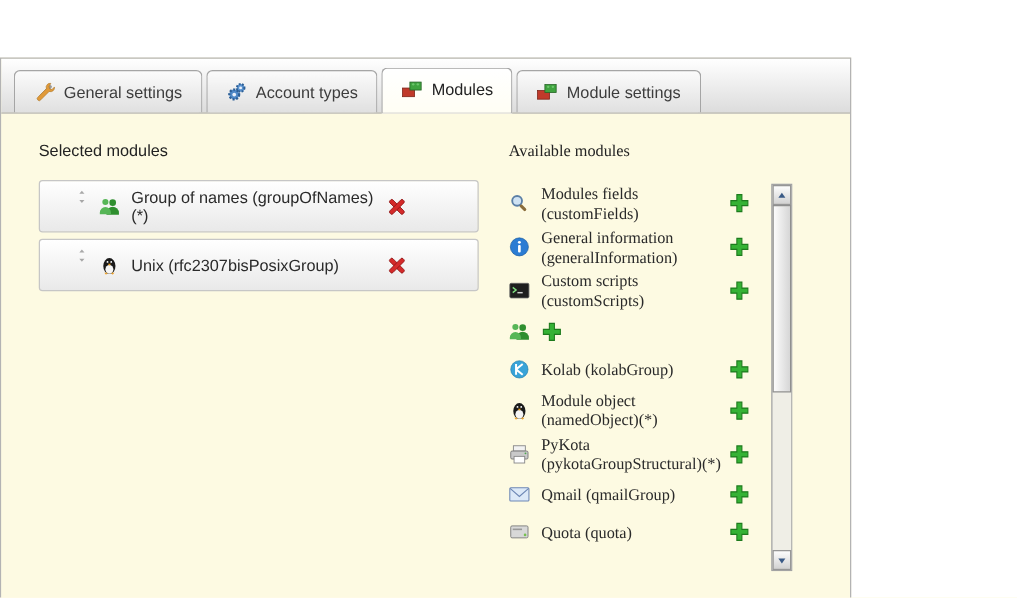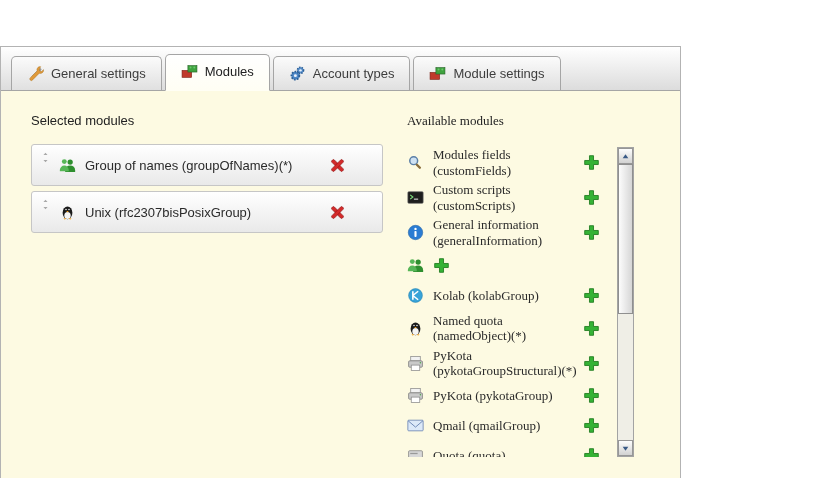--- a/index.html
+++ b/index.html
@@ -17,21 +17,21 @@
   .panel { flex: 1; background: #fdfae2; padding: 0 32px 0 30px; overflow: hidden; }
   .section-header { margin-top: 30px; display: flex; align-items: center; gap: 8px; border-bottom: 1px dotted #a8a8a8; padding: 0 0 7px 10px; }
   .section-title { font-size: 13px; font-weight: bold; color: #111; }
 
   .columns { display: flex; margin-top: 22px; }
   .col-left { width: 352px; flex: 0 0 auto; }
   .col-right { flex: 1; margin-left: 24px; font-family: Liberation Serif, serif; }
   .col-heading { font-size: 13px; color: #222; margin-bottom: 16px; }
 
   
-  .sel-item { height: 42px; display: flex; align-items: center; padding: 0 8px; background: linear-gradient(#ffffff, #e9e9e9); border: 1px solid #c6c6c6; border-radius: 3px; margin-bottom: 5px; cursor: move; }
+  .sel-item { height: 42px; display: flex; align-items: center; padding: 0 28px; background: linear-gradient(#ffffff, #e9e9e9); border: 1px solid #c6c6c6; border-radius: 3px; margin-bottom: 5px; cursor: move; }
   .drag { width: 11px; height: 13px; align-self: flex-start; margin-top: 6px; opacity: .85; flex: 0 0 auto; cursor: ns-resize; }
   .sel-item .mod-icon { margin: 0 9px 0 8px; }
   .sel-label { flex: 1; font-size: 13px; color: #2a2a2a; }
   .del-btn { width: 17px; height: 17px; margin-right: 28px; cursor: pointer; flex: 0 0 auto; }
 
   
   .avail-wrap { position: relative; height: 312px; margin-right: 14px; overflow: hidden; }
   .avail-list { margin-right: 28px; }
   .avail-row { display: flex; align-items: center; min-height: 30px; padding: 2px 0; }
   .avail-row .mod-icon { margin-right: 9px; flex: 0 0 auto; }
@@ -55,38 +55,38 @@
   <div class="tabbar">
 
     <div class="tab">
       <svg class="mod-icon" viewBox="0 0 16 16">
         <rect x="7.2" y="1" width="2.4" height="12" rx="1" transform="rotate(45 8 8)" fill="#9a9a9a"></rect>
         <path d="M12.9 1.6 a3 3 0 0 0 -3.4 4 L3.2 11.9 a1.5 1.5 0 1 0 2.1 2.1 L11.6 7.7 a3 3 0 0 0 4 -3.4 l-1.9 1.9 -1.7 -0.5 -0.5 -1.7 z" fill="#e09a3a" stroke="#a76f1f" stroke-width="0.4"></path>
       </svg>
       <span>General settings</span>
     </div>
 
+    <div class="tab">
+      <svg class="mod-icon" viewBox="0 0 16 16">
+        <circle cx="10.8" cy="5" r="2.9" fill="#5b93cf" stroke="#2c5f96" stroke-width="1.5" stroke-dasharray="1.3 1.1"></circle>
+        <circle cx="10.8" cy="5" r="1.1" fill="#eaf1fa"></circle>
+        <circle cx="6" cy="10" r="3.7" fill="#4e88c7" stroke="#2c5f96" stroke-width="1.7" stroke-dasharray="1.5 1.2"></circle>
+        <circle cx="6" cy="10" r="1.4" fill="#eaf1fa"></circle>
+      </svg>
+      <span>Account types</span>
+    </div>
+
     <div class="tab active">
       <svg class="mod-icon" viewBox="0 0 16 16">
         <rect x="1" y="7" width="9" height="6.5" fill="#c03a2b" stroke="#7e2418" stroke-width="0.6"></rect>
         <rect x="6.5" y="2.5" width="8.5" height="6" fill="#3fa33f" stroke="#256325" stroke-width="0.6"></rect>
         <circle cx="9" cy="4.2" r="0.9" fill="#6cc56c"></circle>
         <circle cx="12.5" cy="4.2" r="0.9" fill="#6cc56c"></circle>
       </svg>
       <span>Modules</span>
-    </div>
-
-    <div class="tab">
-      <svg class="mod-icon" viewBox="0 0 16 16">
-        <circle cx="10.8" cy="5" r="2.9" fill="#5b93cf" stroke="#2c5f96" stroke-width="1.5" stroke-dasharray="1.3 1.1"></circle>
-        <circle cx="10.8" cy="5" r="1.1" fill="#eaf1fa"></circle>
-        <circle cx="6" cy="10" r="3.7" fill="#4e88c7" stroke="#2c5f96" stroke-width="1.7" stroke-dasharray="1.5 1.2"></circle>
-        <circle cx="6" cy="10" r="1.4" fill="#eaf1fa"></circle>
-      </svg>
-      <span>Account types</span>
     </div>
 
     <div class="tab">
       <svg class="mod-icon" viewBox="0 0 16 16">
         <rect x="1" y="7" width="9" height="6.5" fill="#c03a2b" stroke="#7e2418" stroke-width="0.6"></rect>
         <rect x="6.5" y="2.5" width="8.5" height="6" fill="#3fa33f" stroke="#256325" stroke-width="0.6"></rect>
         <circle cx="9" cy="4.2" r="0.9" fill="#6cc56c"></circle>
         <circle cx="12.5" cy="4.2" r="0.9" fill="#6cc56c"></circle>
       </svg>
       <span>Module settings</span>
@@ -156,37 +156,37 @@
                 <rect x="9.4" y="8.6" width="6" height="2.3" rx="1" transform="rotate(45 9.4 8.6)" fill="#8a6d3b"></rect>
               </svg>
               <span class="avail-label">Modules fields (customFields)</span>
               <svg class="add-btn" viewBox="0 0 16 16">
                 <path d="M6.1 1.6 h3.8 v4.5 h4.5 v3.8 h-4.5 v4.5 h-3.8 v-4.5 h-4.5 v-3.8 h4.5 z" fill="#35b235" stroke="#1d7a1d" stroke-width="0.8"></path>
               </svg>
             </div>
 
             <div class="avail-row">
               <svg class="mod-icon" viewBox="0 0 16 16">
+                <circle cx="8" cy="8" r="6.8" fill="#2b7cd3" stroke="#1a5a9e" stroke-width="0.5"></circle>
+                <circle cx="8" cy="4.6" r="1.1" fill="#fff"></circle>
+                <rect x="7" y="6.6" width="2" height="5.6" rx="0.8" fill="#fff"></rect>
+              </svg>
+              <span class="avail-label">General information (generalInformation)</span>
+              <svg class="add-btn" viewBox="0 0 16 16">
+                <path d="M6.1 1.6 h3.8 v4.5 h4.5 v3.8 h-4.5 v4.5 h-3.8 v-4.5 h-4.5 v-3.8 h4.5 z" fill="#35b235" stroke="#1d7a1d" stroke-width="0.8"></path>
+              </svg>
+            </div>
+
+            <div class="avail-row">
+              <svg class="mod-icon" viewBox="0 0 16 16">
                 <rect x="0.8" y="2.5" width="14.4" height="11" rx="1" fill="#1e1e1e" stroke="#666" stroke-width="0.6"></rect>
                 <path d="M3 5.5 l2.5 2 -2.5 2" fill="none" stroke="#7ddc7d" stroke-width="1.1"></path>
                 <rect x="6.5" y="9" width="4" height="1.1" fill="#cfcfcf"></rect>
               </svg>
               <span class="avail-label">Custom scripts (customScripts)</span>
-              <svg class="add-btn" viewBox="0 0 16 16">
-                <path d="M6.1 1.6 h3.8 v4.5 h4.5 v3.8 h-4.5 v4.5 h-3.8 v-4.5 h-4.5 v-3.8 h4.5 z" fill="#35b235" stroke="#1d7a1d" stroke-width="0.8"></path>
-              </svg>
-            </div>
-
-            <div class="avail-row">
-              <svg class="mod-icon" viewBox="0 0 16 16">
-                <circle cx="8" cy="8" r="6.8" fill="#2b7cd3" stroke="#1a5a9e" stroke-width="0.5"></circle>
-                <circle cx="8" cy="4.6" r="1.1" fill="#fff"></circle>
-                <rect x="7" y="6.6" width="2" height="5.6" rx="0.8" fill="#fff"></rect>
-              </svg>
-              <span class="avail-label">General information (generalInformation)</span>
               <svg class="add-btn" viewBox="0 0 16 16">
                 <path d="M6.1 1.6 h3.8 v4.5 h4.5 v3.8 h-4.5 v4.5 h-3.8 v-4.5 h-4.5 v-3.8 h4.5 z" fill="#35b235" stroke="#1d7a1d" stroke-width="0.8"></path>
               </svg>
             </div>
 
             <div class="avail-row">
               <svg class="mod-icon" viewBox="0 0 16 16">
                 <circle cx="10.5" cy="4.8" r="2.5" fill="#2f8f2f"></circle>
                 <path d="M5.8 14 v-1.4 a4.7 4.7 0 0 1 9.4 0 V14 Z" fill="#2f8f2f"></path>
                 <circle cx="5" cy="4.3" r="2.3" fill="#57b657"></circle>
@@ -211,51 +211,39 @@
             <div class="avail-row">
               <svg class="mod-icon" viewBox="0 0 16 16">
                 <ellipse cx="8" cy="8.3" rx="4.6" ry="6" fill="#1a1a1a"></ellipse>
                 <ellipse cx="8" cy="10.8" rx="3" ry="3.3" fill="#f5f5f5"></ellipse>
                 <circle cx="6.6" cy="5.2" r="0.7" fill="#fff"></circle>
                 <circle cx="9.4" cy="5.2" r="0.7" fill="#fff"></circle>
                 <path d="M6.8 6.6 h2.4 l-1.2 1.4 z" fill="#f0a020"></path>
                 <path d="M4.2 13.4 h2.6 l-1.3 1.5 z" fill="#f0a020"></path>
                 <path d="M9.2 13.4 h2.6 l-1.3 1.5 z" fill="#f0a020"></path>
               </svg>
-              <span class="avail-label">Named quota (namedObject)(*)</span>
+              <span class="avail-label">Module object (namedObject)(*)</span>
               <svg class="add-btn" viewBox="0 0 16 16">
                 <path d="M6.1 1.6 h3.8 v4.5 h4.5 v3.8 h-4.5 v4.5 h-3.8 v-4.5 h-4.5 v-3.8 h4.5 z" fill="#35b235" stroke="#1d7a1d" stroke-width="0.8"></path>
               </svg>
             </div>
 
             <div class="avail-row">
               <svg class="mod-icon" viewBox="0 0 16 16">
                 <rect x="3.5" y="1.5" width="9" height="4" fill="#f2f2f2" stroke="#8a8a8a" stroke-width="0.7"></rect>
                 <rect x="1.5" y="5.5" width="13" height="6" rx="1" fill="#c9c9c9" stroke="#7a7a7a" stroke-width="0.7"></rect>
                 <rect x="4" y="9.5" width="8" height="5" fill="#fff" stroke="#8a8a8a" stroke-width="0.7"></rect>
                 <circle cx="12.6" cy="7.2" r="0.7" fill="#4da64d"></circle>
               </svg>
               <span class="avail-label">PyKota (pykotaGroupStructural)(*)</span>
               <svg class="add-btn" viewBox="0 0 16 16">
                 <path d="M6.1 1.6 h3.8 v4.5 h4.5 v3.8 h-4.5 v4.5 h-3.8 v-4.5 h-4.5 v-3.8 h4.5 z" fill="#35b235" stroke="#1d7a1d" stroke-width="0.8"></path>
               </svg>
             </div>
 
-            <div class="avail-row">
-              <svg class="mod-icon" viewBox="0 0 16 16">
-                <rect x="3.5" y="1.5" width="9" height="4" fill="#f2f2f2" stroke="#8a8a8a" stroke-width="0.7"></rect>
-                <rect x="1.5" y="5.5" width="13" height="6" rx="1" fill="#c9c9c9" stroke="#7a7a7a" stroke-width="0.7"></rect>
-                <rect x="4" y="9.5" width="8" height="5" fill="#fff" stroke="#8a8a8a" stroke-width="0.7"></rect>
-                <circle cx="12.6" cy="7.2" r="0.7" fill="#4da64d"></circle>
-              </svg>
-              <span class="avail-label">PyKota (pykotaGroup)</span>
-              <svg class="add-btn" viewBox="0 0 16 16">
-                <path d="M6.1 1.6 h3.8 v4.5 h4.5 v3.8 h-4.5 v4.5 h-3.8 v-4.5 h-4.5 v-3.8 h4.5 z" fill="#35b235" stroke="#1d7a1d" stroke-width="0.8"></path>
-              </svg>
-            </div>
 
             <div class="avail-row">
               <svg class="mod-icon" viewBox="0 0 16 16">
                 <rect x="0.8" y="3" width="14.4" height="10" rx="0.8" fill="#dce9f8" stroke="#6d87b5" stroke-width="0.8"></rect>
                 <path d="M1 3.5 L8 9.5 L15 3.5" fill="none" stroke="#6d87b5" stroke-width="0.9"></path>
               </svg>
               <span class="avail-label">Qmail (qmailGroup)</span>
               <svg class="add-btn" viewBox="0 0 16 16">
                 <path d="M6.1 1.6 h3.8 v4.5 h4.5 v3.8 h-4.5 v4.5 h-3.8 v-4.5 h-4.5 v-3.8 h4.5 z" fill="#35b235" stroke="#1d7a1d" stroke-width="0.8"></path>
               </svg>

